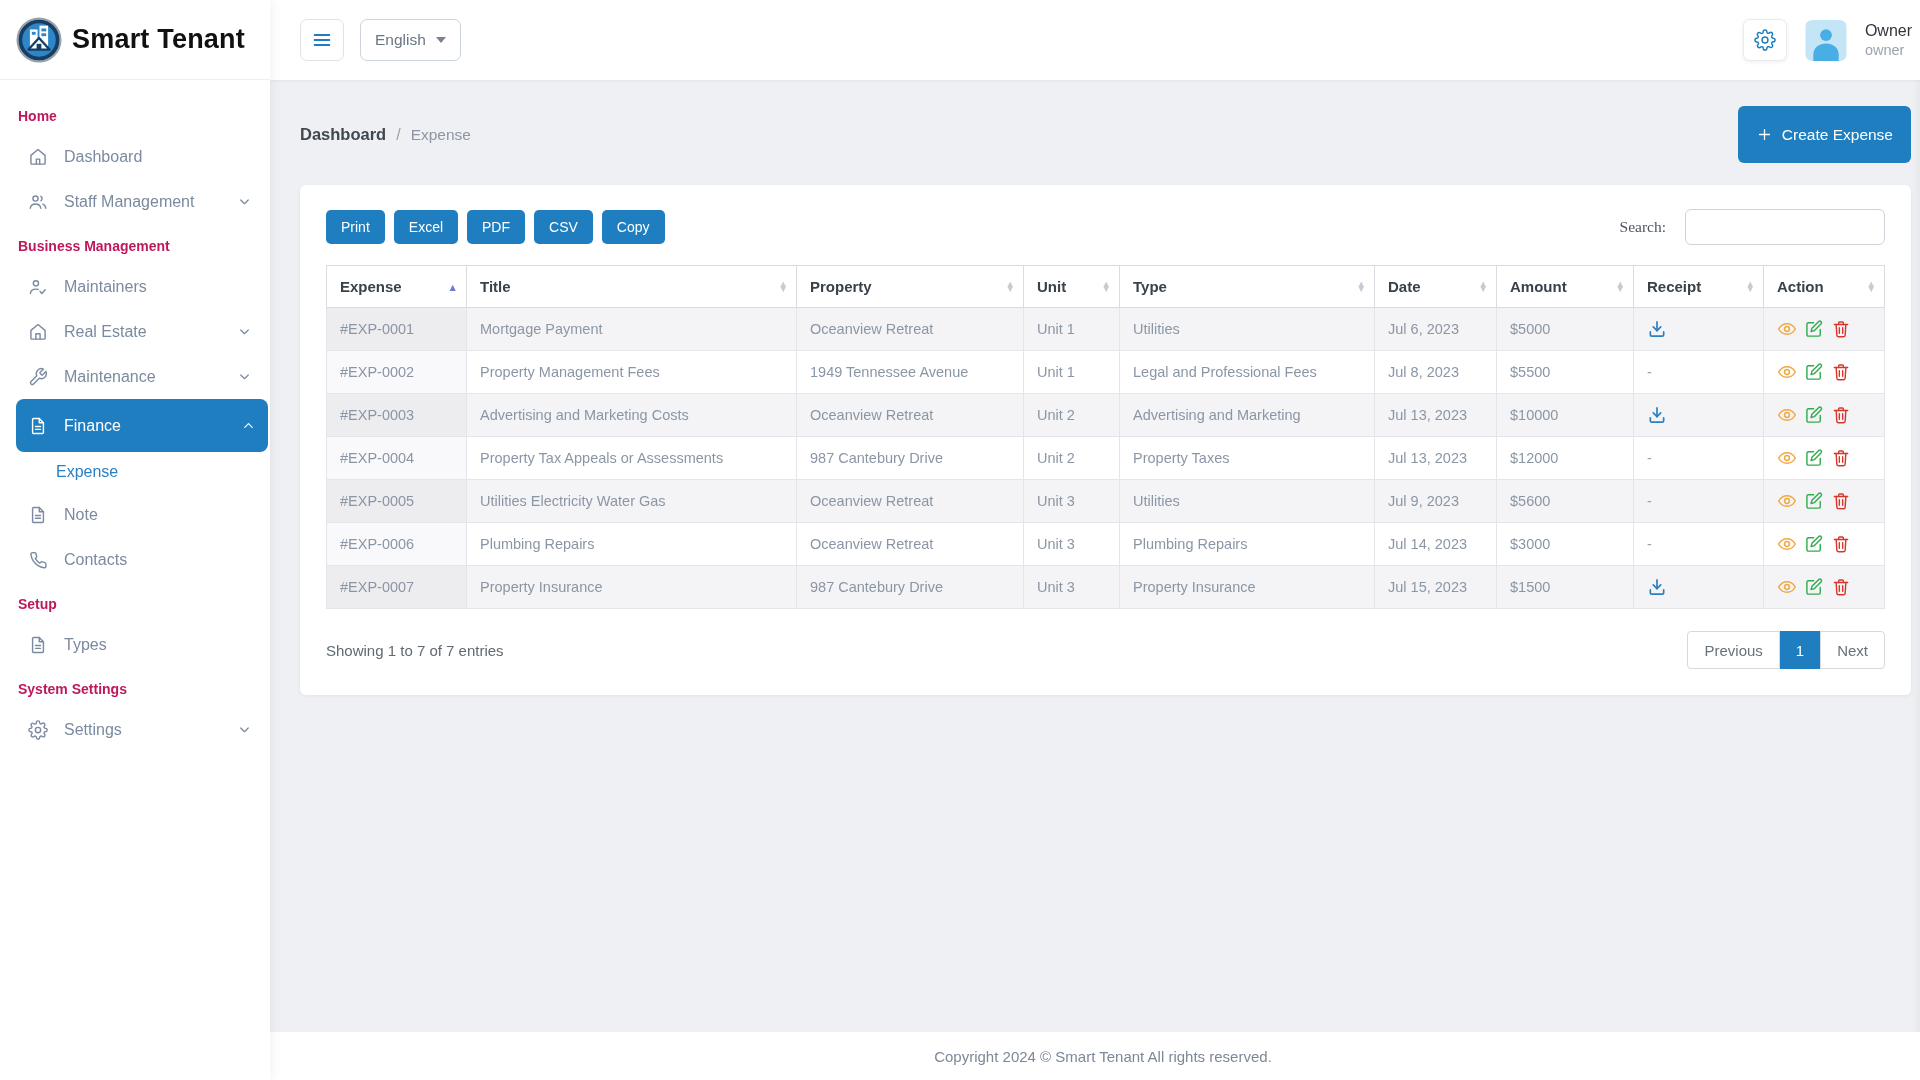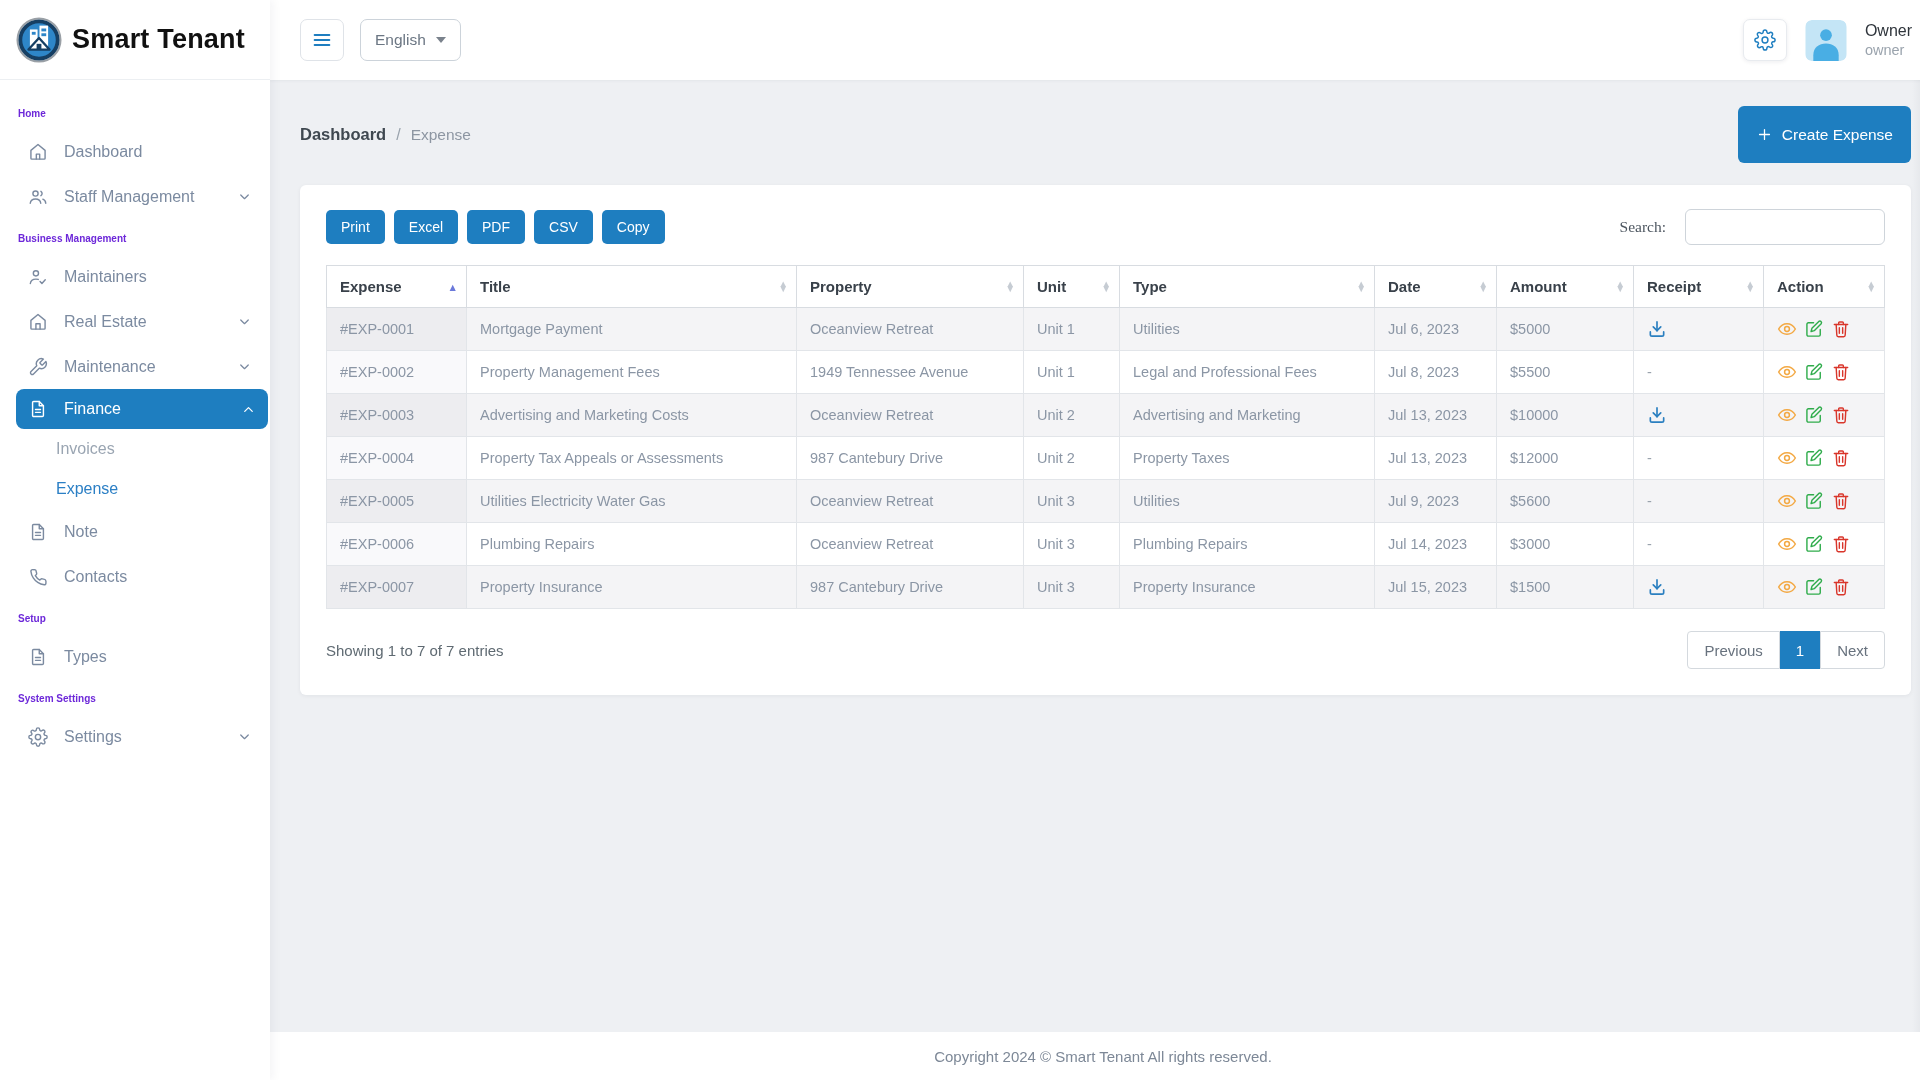--- a/index.html
+++ b/index.html
@@ -17,29 +17,29 @@
   }
 
   
   .sidebar{ width:270px; min-width:270px; background:#fff; height:1080px;
     box-shadow:2px 0 10px rgba(30,40,60,.06); position:relative; z-index:5; }
   .logo-row{ height:80px; display:flex; align-items:center; gap:10px; padding:0 14px 0 16px;
     border-bottom:1px solid #eceff2; }
   .logo-row svg{ width:46px; height:46px; }
   .brand-name{ font-size:27px; font-weight:800; color:#111; letter-spacing:.2px; white-space:nowrap; }
   .side-nav{ padding:14px 0 0 0; }
-  .side-label{ font-size:10px; font-weight:700; color:#6d28d9; padding:14px 18px 10px 18px; }
+  .side-label{ font-size:14px; font-weight:700; color:#be185d; padding:14px 18px 10px 18px; }
   .side-item{ height:45px; display:flex; align-items:center; gap:16px; padding:0 18px 0 28px;
     color:var(--side-text); font-size:16px; cursor:pointer; }
   .side-item .s-icon{ width:20px; height:20px; display:flex; }
   .side-item .s-icon svg{ width:20px; height:20px; }
   .side-item .chev{ margin-left:auto; display:flex; }
   .side-item .chev svg{ width:15px; height:15px; }
   .side-item.active{ background:var(--accent); color:#fff; border-radius:8px; margin:0 2px 0 16px;
-    padding:0 12px 0 12px; height:40px; }
+    padding:0 12px 0 12px; height:53px; }
   .side-sub{ padding:11px 18px 11px 56px; font-size:16px; color:#9aa5b2; cursor:pointer; }
   .side-sub.active{ color:#2b7fc5; }
 
   
   .main{ flex:1; display:flex; flex-direction:column; height:1080px; }
   .topbar{ height:80px; background:#fff; display:flex; align-items:center; justify-content:space-between;
     padding:0 24px 0 30px; box-shadow:0 1px 3px rgba(20,30,50,.05); position:relative; z-index:4; }
   .tb-left{ display:flex; align-items:center; gap:16px; }
   .icon-btn{ width:44px; height:42px; background:#fff; border:1px solid #dfe3e8; border-radius:7px;
     display:flex; align-items:center; justify-content:center; color:var(--accent); cursor:pointer; }
@@ -202,21 +202,20 @@
             <path d="M9 12.5h6M9 16h6"></path>
           </svg>
         </span>
         <span class="s-label">Finance</span>
         <span class="chev">
           <svg viewBox="0 0 24 24" fill="none" stroke="currentColor" stroke-width="2" stroke-linecap="round" stroke-linejoin="round">
             <path d="M6 15l6-6 6 6"></path>
           </svg>
         </span>
       </div>
-      <div class="side-sub">Invoices</div>
       <div class="side-sub active">Expense</div>
       <div class="side-item">
         <span class="s-icon">
           <svg viewBox="0 0 24 24" fill="none" stroke="currentColor" stroke-width="1.7" stroke-linecap="round" stroke-linejoin="round">
             <path d="M13.5 3H6.8A1.3 1.3 0 0 0 5.5 4.3v15.4A1.3 1.3 0 0 0 6.8 21h10.4a1.3 1.3 0 0 0 1.3-1.3V8z"></path>
             <path d="M13.5 3v5h5"></path>
             <path d="M9 12.5h6M9 16h6"></path>
           </svg>
         </span>
         <span class="s-label">Note</span>

